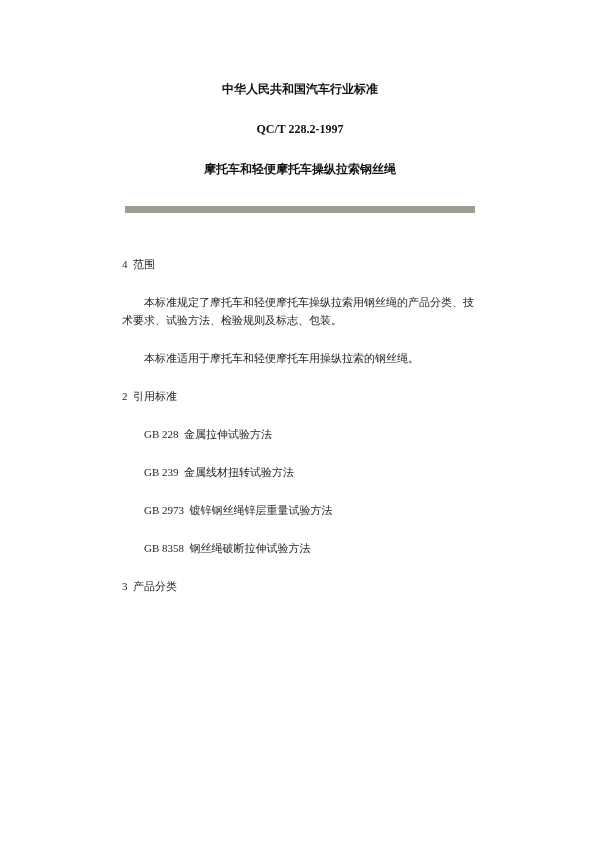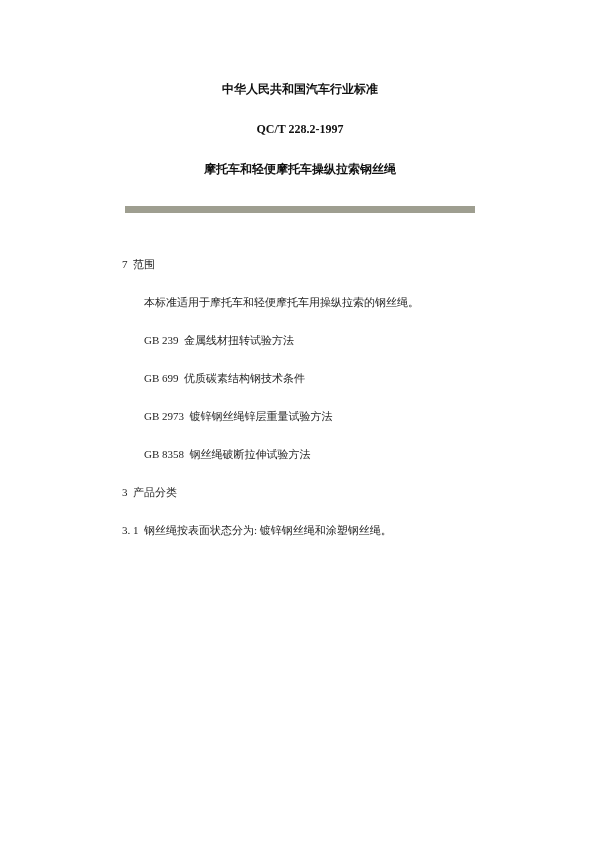--- a/index.html
+++ b/index.html
@@ -65,36 +65,37 @@
   <header class="doc-header">
     <p>中华人民共和国汽车行业标准</p>
     <p>QC/T 228.2-1997</p>
     <p class="doc-title">摩托车和轻便摩托车操纵拉索钢丝绳</p>
   </header>
 
   <div class="divider"></div>
 
   <main class="doc-body">
 
-    <p class="sec-heading">7  范围</p>
+    <p class="sec-heading">4  范围</p>
 
+    <p class="para">本标准规定了摩托车和轻便摩托车操纵拉索用钢丝绳的产品分类、技术要求、试验方法、检验规则及标志、包装。</p>
 
     <p class="para">本标准适用于摩托车和轻便摩托车用操纵拉索的钢丝绳。</p>
 
+    <p class="sec-heading">2  引用标准</p>
 
+    <p class="ref-item">GB 228  金属拉伸试验方法</p>
 
     <p class="ref-item">GB 239  金属线材扭转试验方法</p>
 
-    <p class="ref-item">GB 699  优质碳素结构钢技术条件</p>
 
 
     <p class="ref-item">GB 2973  镀锌钢丝绳锌层重量试验方法</p>
 
     <p class="ref-item">GB 8358  钢丝绳破断拉伸试验方法</p>
 
 
 
     <p class="sec-heading">3  产品分类</p>
 
-    <p>3. 1  钢丝绳按表面状态分为: 镀锌钢丝绳和涂塑钢丝绳。</p>
 
   </main>
 </div>
 
 </body></html>

